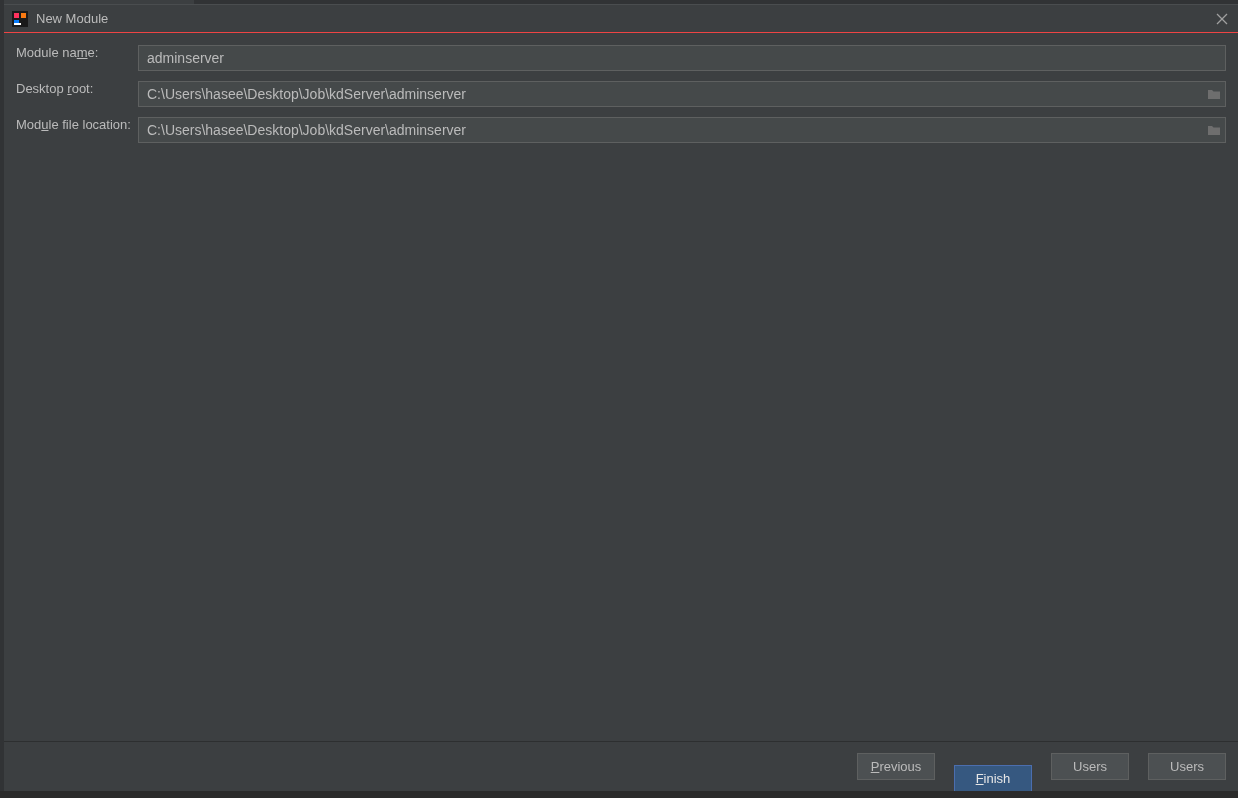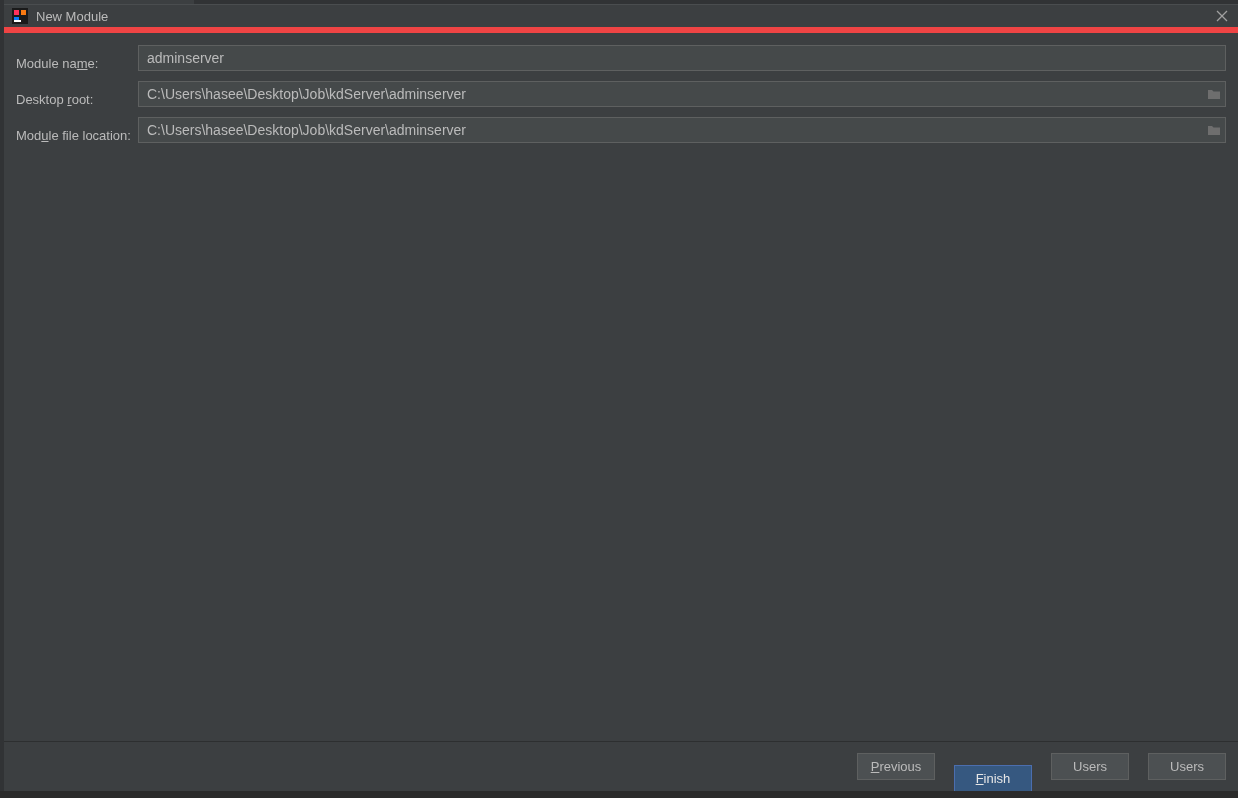--- a/index.html
+++ b/index.html
@@ -25,21 +25,21 @@
       border-top: 1px solid #4a4d4f;
       display: flex;
       flex-direction: column;
       position: relative;
     }
     .title-bar {
       height: 28px;
       display: flex;
       align-items: center;
       padding: 0 8px;
-      border-bottom: 6px solid #ef4444;
+      border-bottom: 1px solid #ef4444;
     }
     .app-icon {
       width: 16px;
       height: 16px;
       margin-right: 8px;
       display: inline-flex;
       align-items: center;
       justify-content: center;
     }
     .app-icon svg { display: block; }
@@ -56,21 +56,21 @@
       justify-content: center;
       cursor: pointer;
       color: #a0a0a0;
     }
     .content {
       flex: 1;
       padding: 12px 12px 0 12px;
     }
     .form-row {
       display: flex;
-      align-items: flex-end;
+      align-items: flex-start;
       margin-bottom: 10px;
     }
     .form-label {
       width: 122px;
       color: #bbbbbb;
       font-size: 13px;
       white-space: nowrap;
     }
     .form-label .mnemonic {
       text-decoration: underline;

